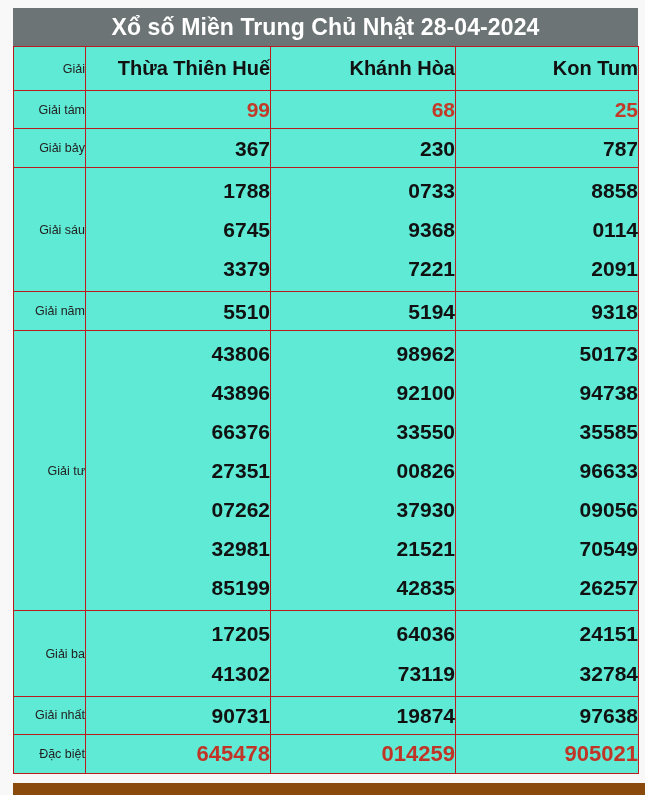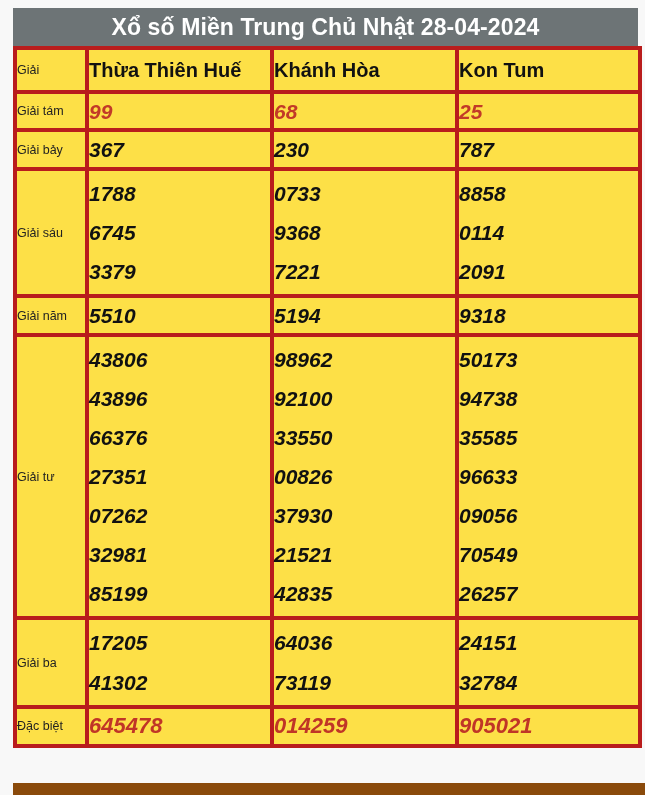--- a/index.html
+++ b/index.html
@@ -43,23 +43,23 @@
   .lottery-table {
     position: absolute;
     left: 13px;
     top: 46px;
     width: 625px;
     border-collapse: collapse;
     background: #ffffff;
     table-layout: fixed;
   }
   .lottery-table td, .lottery-table th {
-    border: 4px solid #b91c1c;
-    background: #fde047;
-    text-align: left;
+    border: 1px solid #b91c1c;
+    background: #5eead4;
+    text-align: right;
     vertical-align: middle;
     padding: 0;
     box-sizing: border-box;
   }
   col.c-label { width: 72px; }
   col.c-prov  { width: 185px; }
   col.c-prov3 { width: 183px; }
 
   .lottery-table thead th {
     height: 44px;
@@ -78,21 +78,20 @@
     color: #222222;
     font-weight: normal;
   }
 
   td.nums {
     font-size: 21px;
     font-weight: bold;
     color: #111111;
     line-height: 1.86;
     padding: 3px 0;
-    font-style: italic;
   }
   td.nums .n { display: block; }
 
   td.nums.single { line-height: 1; }
 
   
   td.nums.hl { color: #c23a28; }
   td.nums.special { color: #c03527; font-size: 22px; }
 
   
@@ -233,20 +232,32 @@
           </td>
           <td class="nums">
             <span class="n">64036</span>
             <span class="n">73119</span>
           </td>
           <td class="nums">
             <span class="n">24151</span>
             <span class="n">32784</span>
           </td>
         </tr>
+        <tr class="r-nhat">
+          <td class="rowlabel">Giải nhất</td>
+          <td class="nums single">
+            <span class="n">90731</span>
+          </td>
+          <td class="nums single">
+            <span class="n">19874</span>
+          </td>
+          <td class="nums single">
+            <span class="n">97638</span>
+          </td>
+        </tr>
         <tr class="r-db">
           <td class="rowlabel">Đặc biệt</td>
           <td class="nums special single">
             <span class="n">645478</span>
           </td>
           <td class="nums special single">
             <span class="n">014259</span>
           </td>
           <td class="nums special single">
             <span class="n">905021</span>

